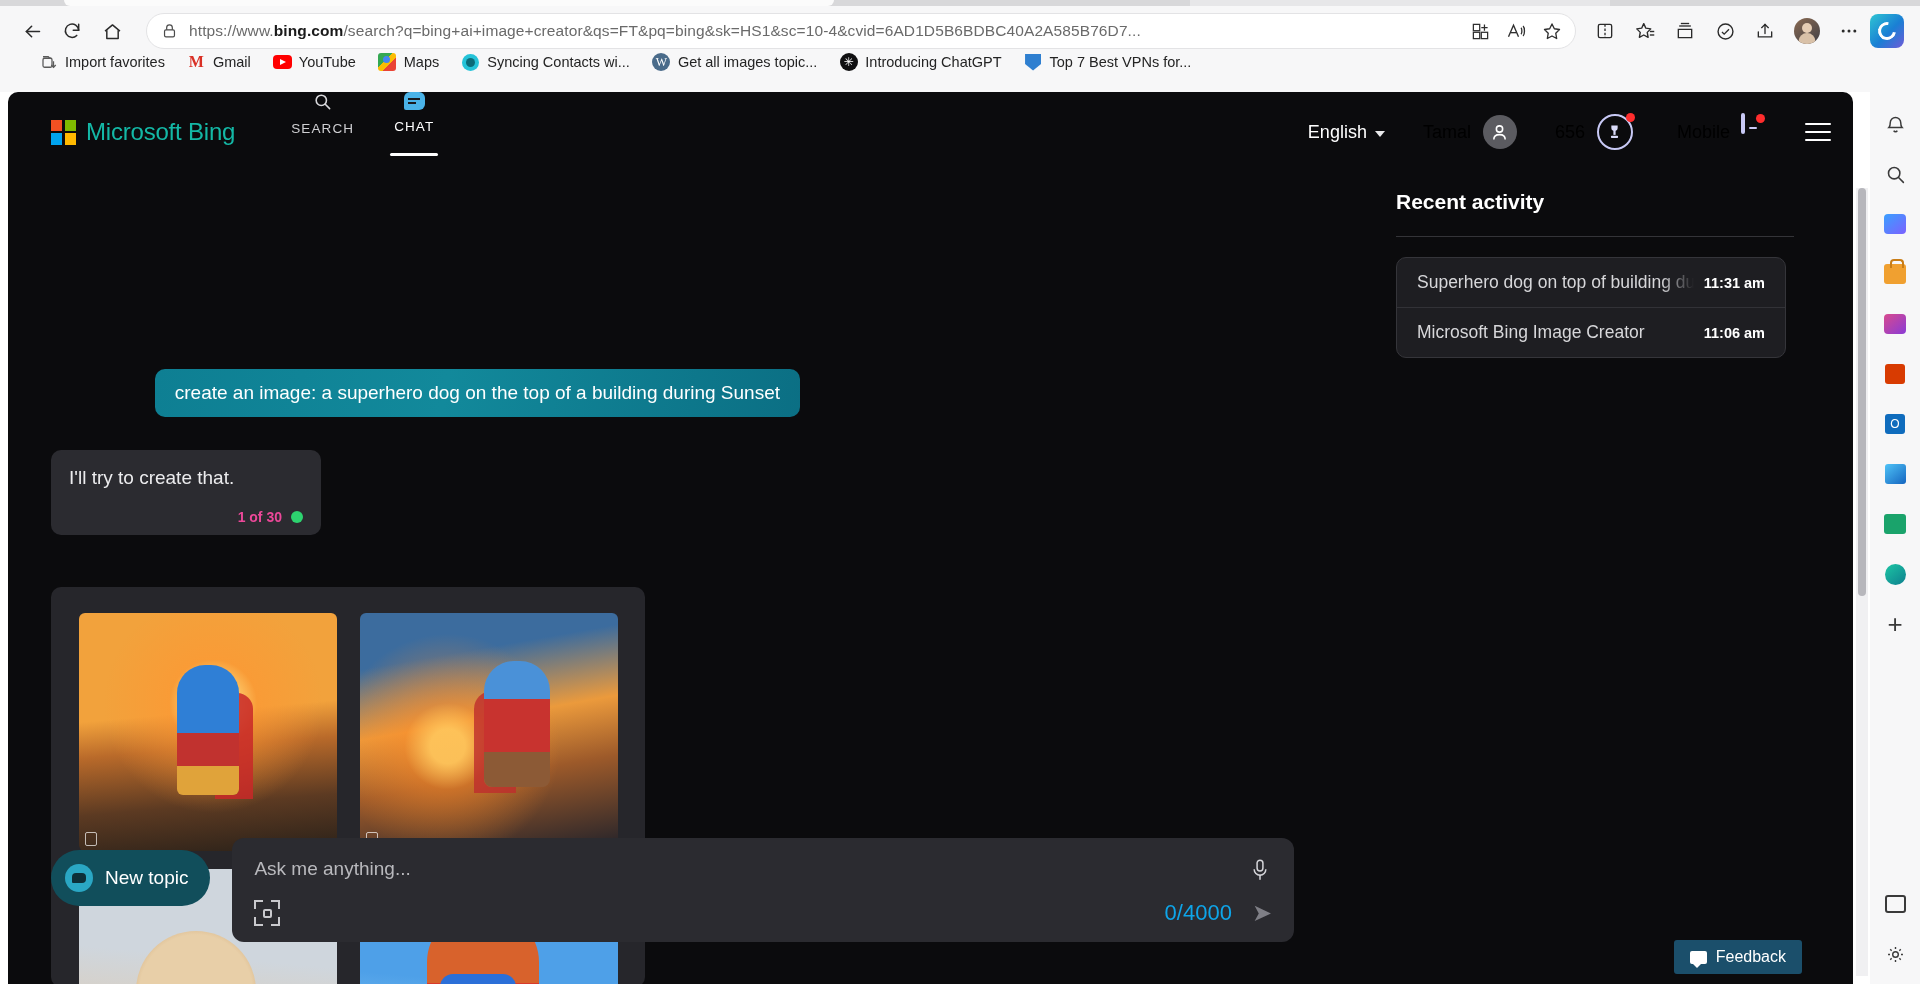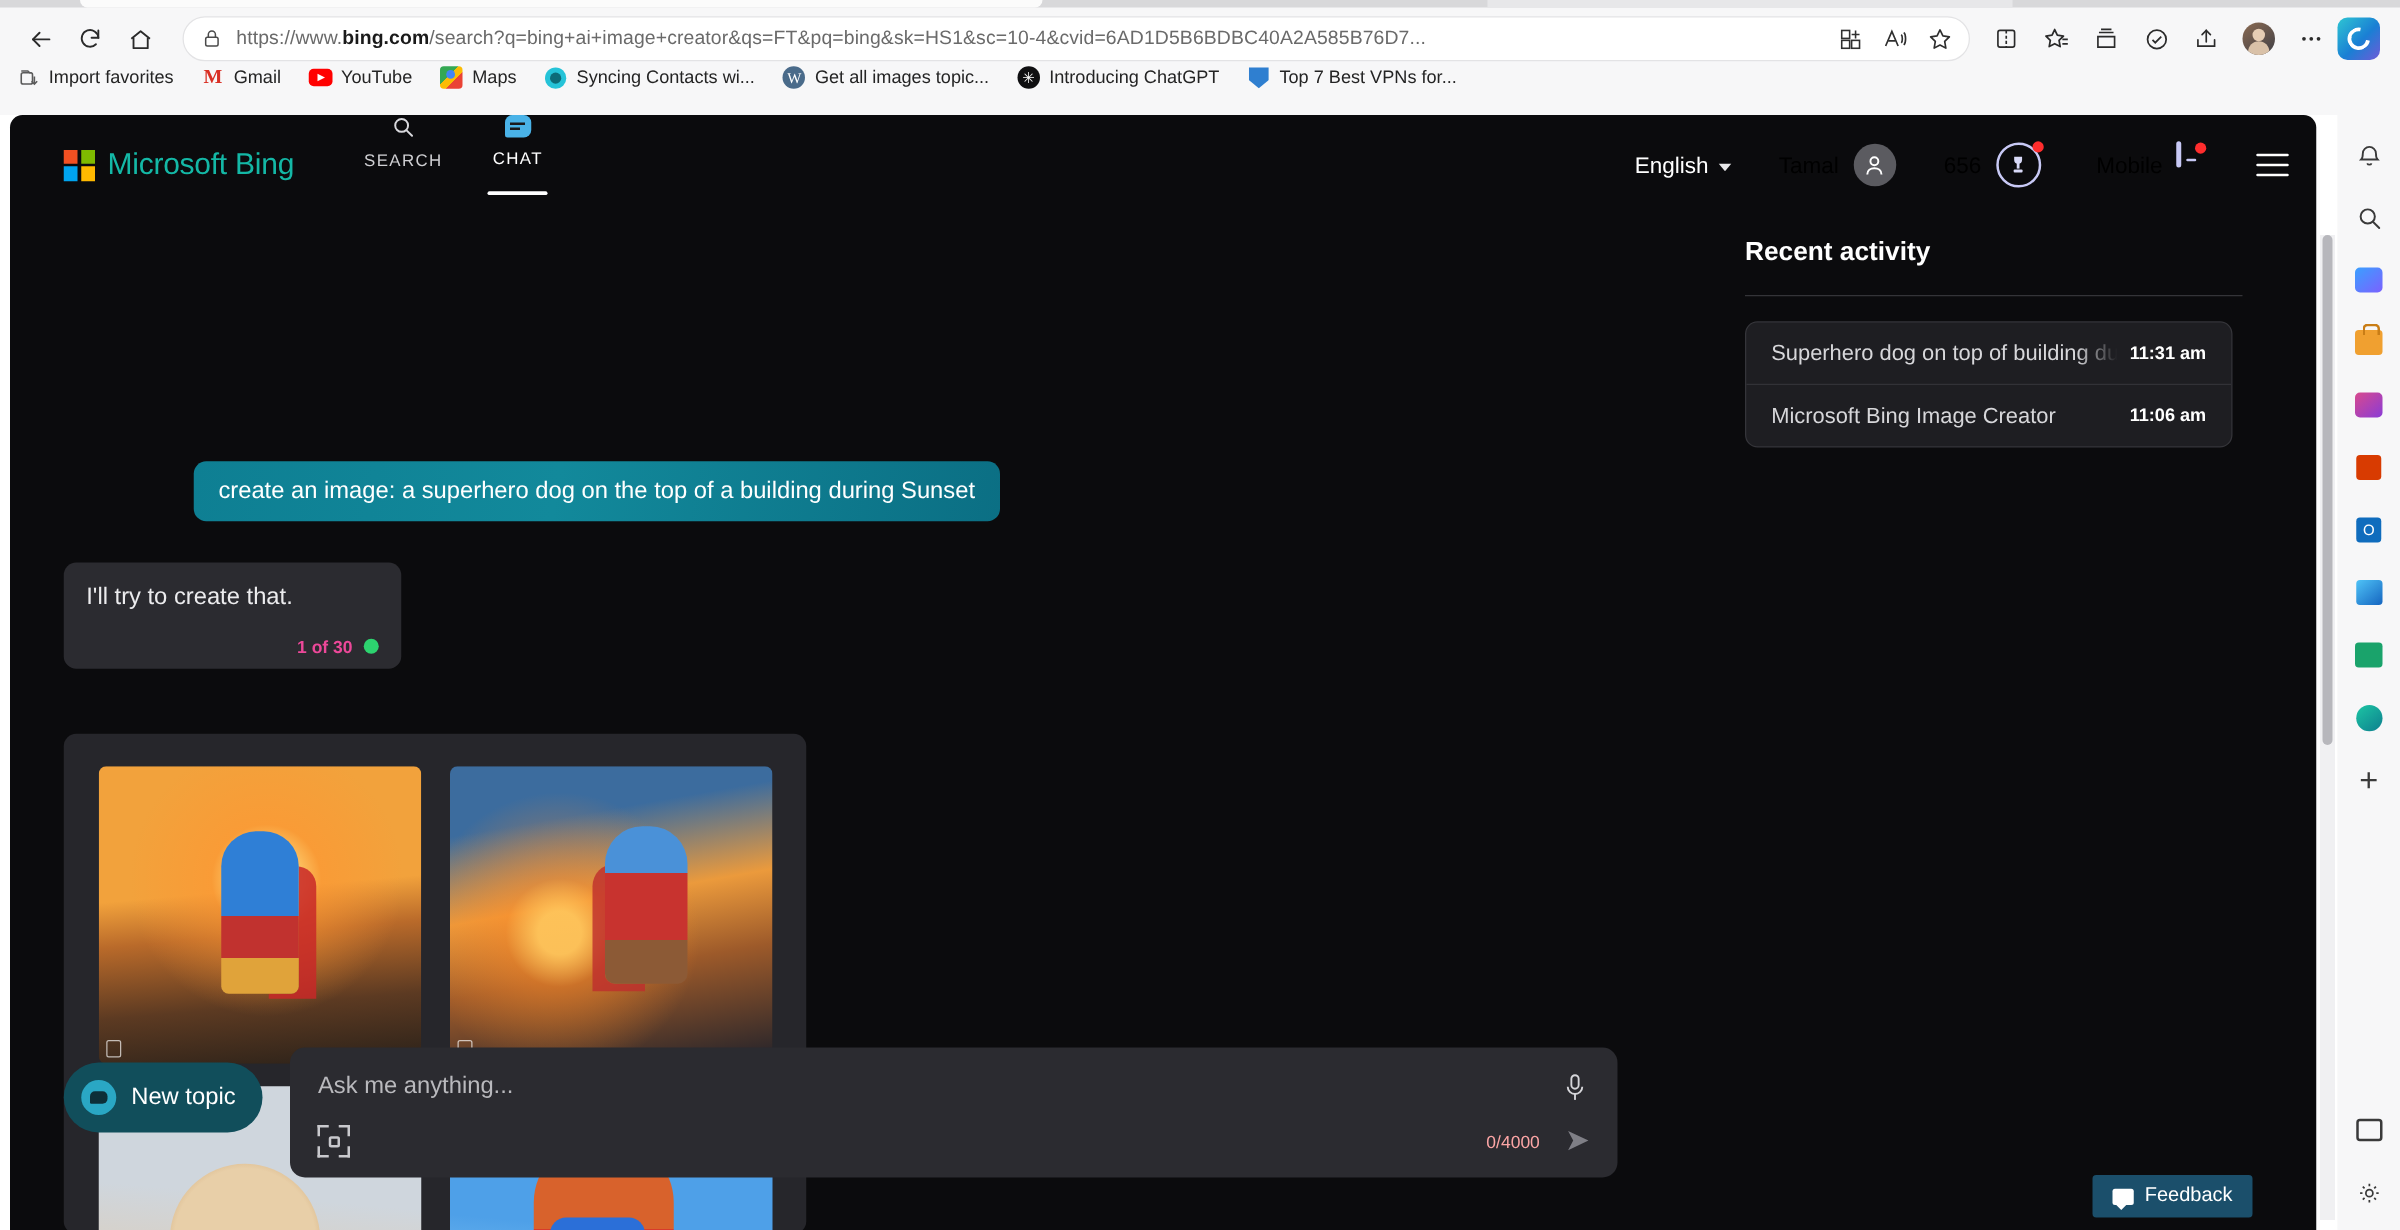--- a/index.html
+++ b/index.html
@@ -71,21 +71,21 @@
     margin-right:10px; flex:0 0 auto; position:relative;
   }
   .copilot-btn::after{
     content:""; position:absolute; inset:8px; border-radius:50%;
     border:3px solid #ffffff; border-right-color:transparent; transform:rotate(-35deg);
   }
 
   
   .bookmarks {
     position:absolute; left:0; top:48px; width:1920px; height:28px;
-    display:flex; align-items:center; padding-left:4px; gap:4px;
+    display:flex; align-items:center; padding-left:30px; gap:4px;
   }
   .bm {
     display:flex; align-items:center; gap:7px; height:30px; padding:0 9px;
     border-radius:5px; font-size:14.5px; color:#242424; white-space:nowrap;
   }
   .bm .bmico { width:19px; height:19px; flex:0 0 auto; display:flex; align-items:center; justify-content:center;}
   .ico-importfav{ color:#5b5b5b; }
   .ico-gmail { color:#d93025; font-weight:700; font-size:16px; font-family:"Liberation Serif",serif; line-height:1;}
   .ico-youtube { width:19px;height:14px;background:#ff0000;border-radius:4px;position:relative;}
   .ico-youtube::after{content:"";position:absolute;left:7px;top:3.5px;border-left:6px solid #fff;border-top:3.5px solid transparent;border-bottom:3.5px solid transparent;}
@@ -234,21 +234,21 @@
     position:absolute; left:22px; right:22px; bottom:14px; height:30px;
     display:flex; align-items:center;
   }
   .vs-box{ width:26px;height:26px; position:relative;}
   .vs-box span{position:absolute;width:9px;height:9px;border:2px solid #c9c9cd;}
   .vs-box span:nth-child(1){left:0;top:0;border-right:0;border-bottom:0;}
   .vs-box span:nth-child(2){right:0;top:0;border-left:0;border-bottom:0;}
   .vs-box span:nth-child(3){left:0;bottom:0;border-right:0;border-top:0;}
   .vs-box span:nth-child(4){right:0;bottom:0;border-left:0;border-top:0;}
   .vs-dot{position:absolute;left:9px;top:9px;width:8px;height:8px;border:2px solid #c9c9cd;border-radius:2px;}
-  .char-count { margin-left:auto; color:#fca5a5; font-size:14px; margin-right:20px;}
+  .char-count { margin-left:auto; color:#0ea5e9; font-size:22px; margin-right:20px;}
   .send-arrow { color:#7f7f86; font-size:24px; line-height:1;}
 
   
   .activity-panel { position:absolute; left:1320px; top:80px; width:490px; }
   .activity-title { color:#ffffff; font-size:21px; font-weight:700; padding:18px 0 22px 68px; }
   .activity-sep { height:1px; background:#343438; margin:0 24px 0 68px; }
   .activity-card {
     margin:20px 32px 0 68px; background:#1e1e22; border:1px solid #35353a;
     border-radius:10px; overflow:hidden;
   }

